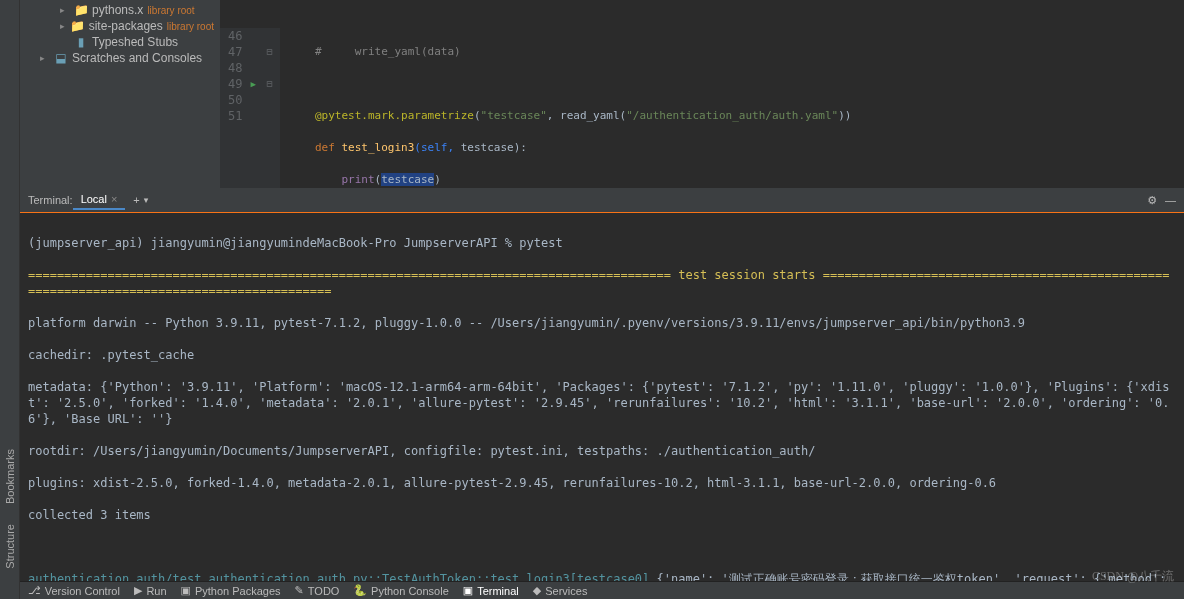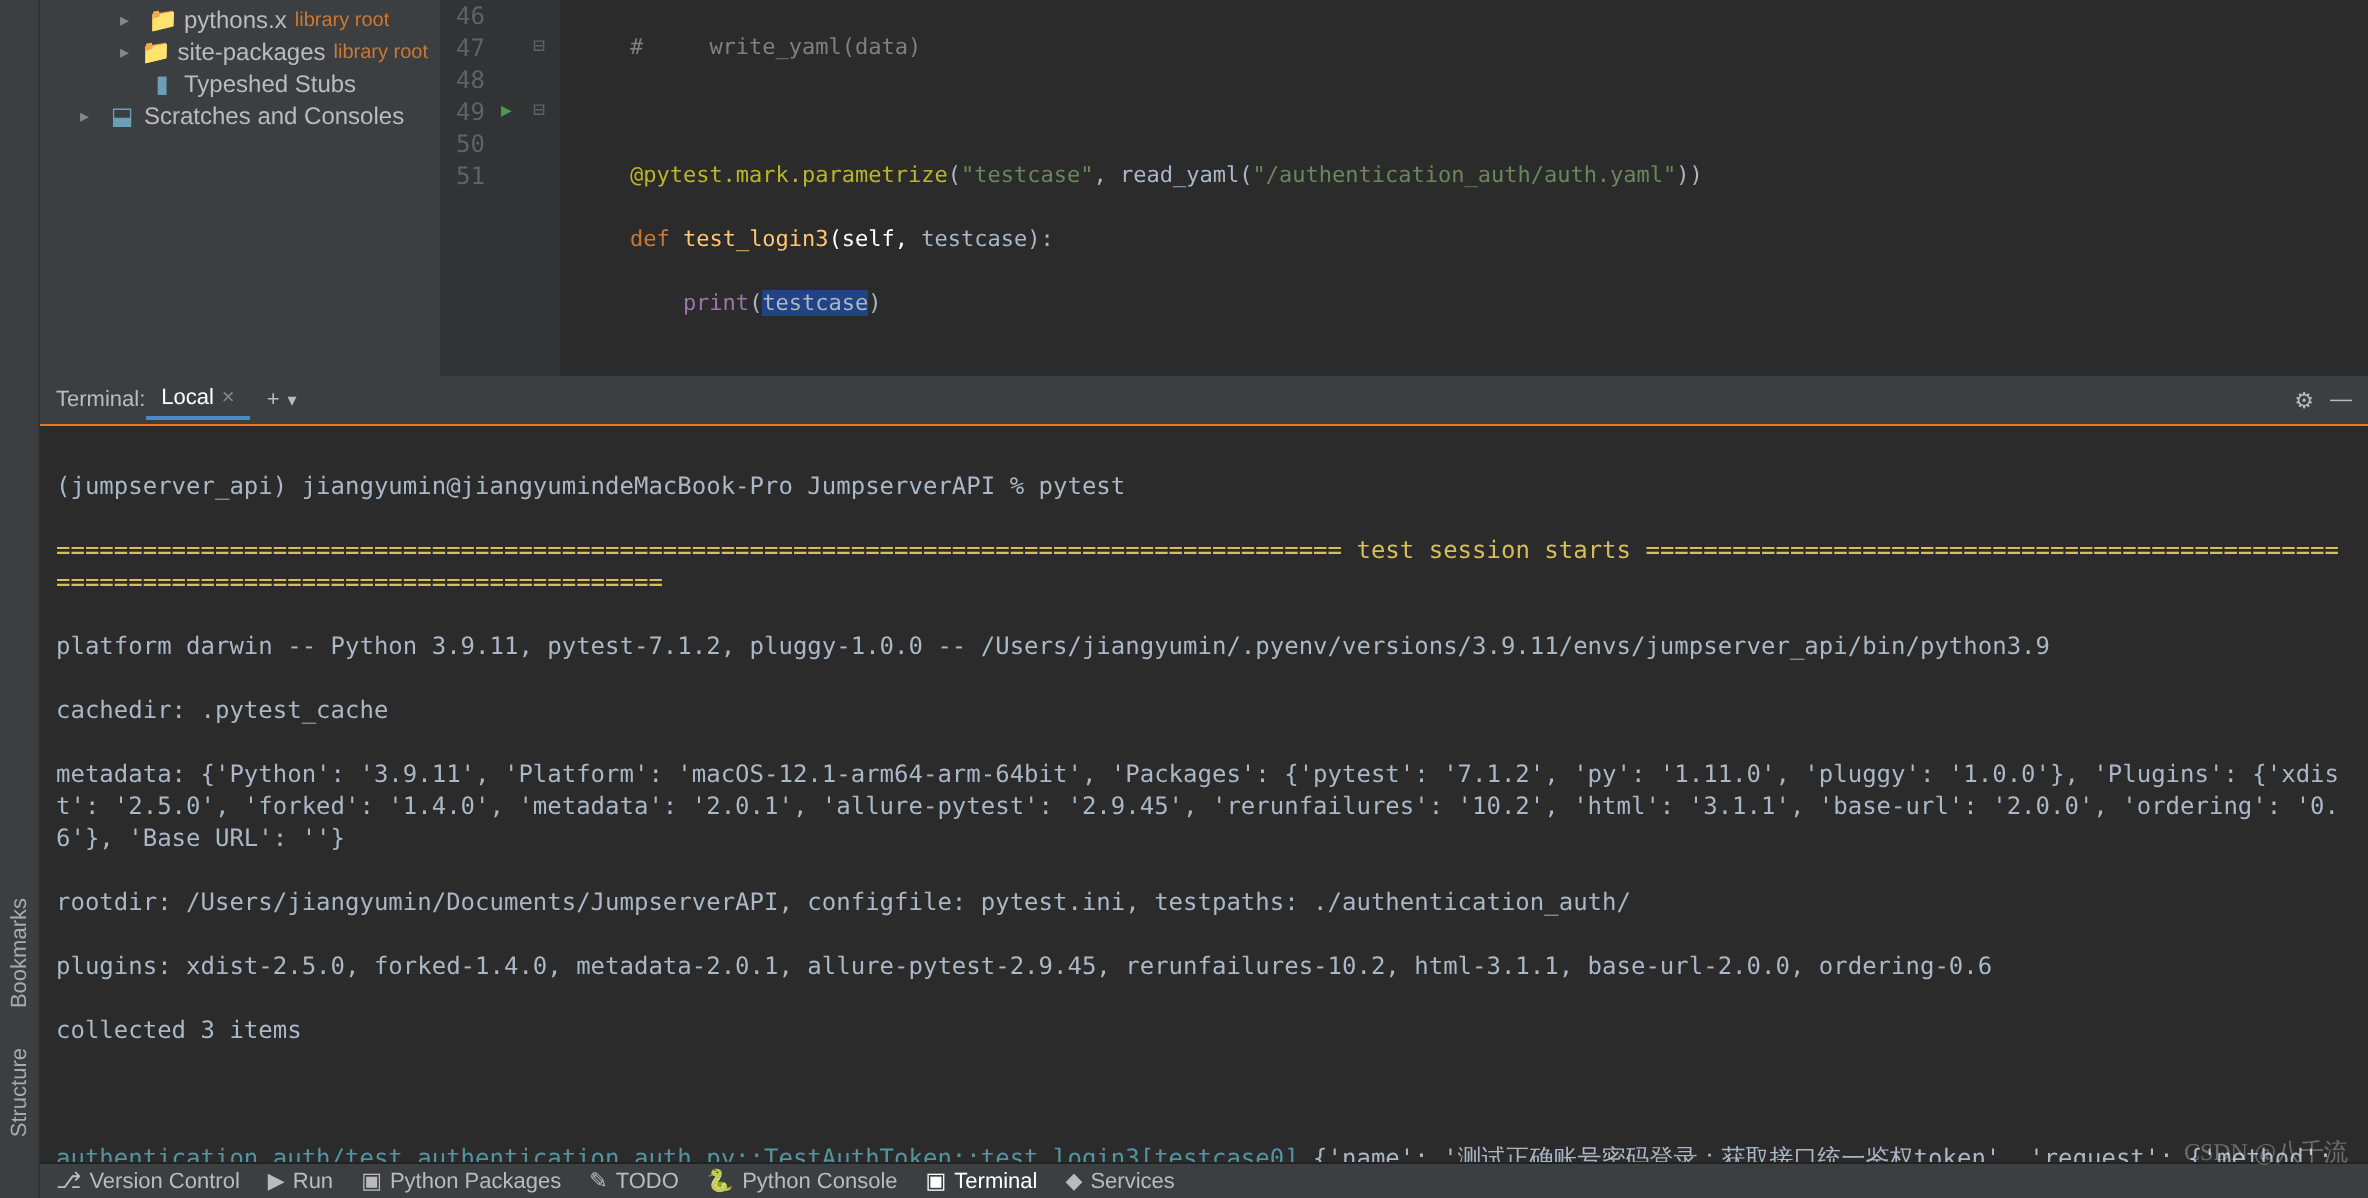--- a/index.html
+++ b/index.html
@@ -61,38 +61,39 @@
   flex: 1;
   background: #2b2b2b;
   display: flex;
   flex-direction: column;
   overflow: hidden;
 }
 .code-area {
   flex: 1;
   display: flex;
   overflow: hidden;
+  margin-top: 28px;
 }
 .gutter-n {
   background: #313335;
   color: #606366;
   padding: 0 8px;
   text-align: right;
   font-size: 12px;
   line-height: 16px;
 }
 .run-gutter { width: 16px; background: #313335; line-height:16px; }
 .fold-gutter { width: 14px; background: #313335; color:#606366; line-height:16px; font-size:10px; }
 .code-lines { flex: 1; padding-left: 8px; line-height: 16px; font-size: 11px; white-space: pre; }
 .k-orange { color: #cc7832; }
 .k-olive { color: #bbb529; }
 .k-purple { color: #9876aa; }
 .k-yellow { color: #ffc66d; }
 .k-green { color: #6a8759; }
-.k-param { color: #ffffff; }
+.k-param { color: #3b82f6; }
 .k-gray { color: #808080; }
 .run-tri { color: #499c54; font-size: 9px; }
 .breadcrumb {
   background: #313335;
   border-top: 1px solid #222;
   padding: 2px 10px;
   font-family: sans-serif;
   font-size: 11px;
   color: #999;
 }

